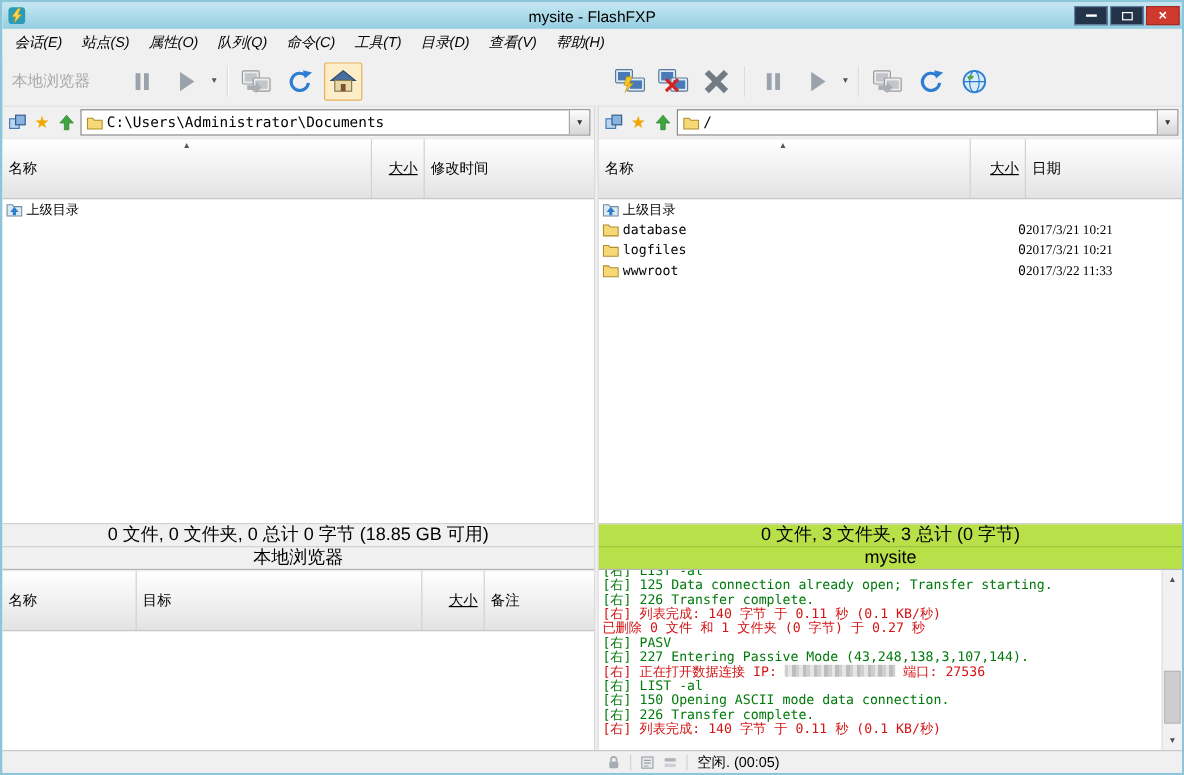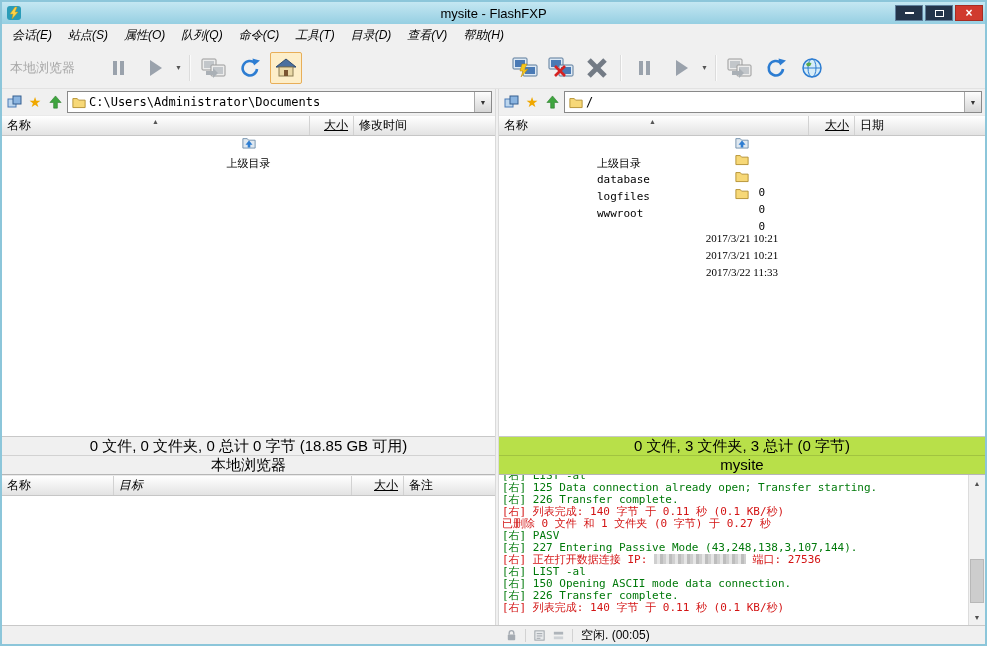--- a/index.html
+++ b/index.html
@@ -41,45 +41,45 @@
   .addr-row { flex:0 0 26px; display:flex; align-items:center; padding:2px 3px; }
   .mini-btn { width:20px; height:20px; display:flex; align-items:center; justify-content:center; }
   .star-glyph { color:#f0a800; font-size:14px; }
   .combo { flex:1; height:22px; background:#fff; border:1px solid #898989; display:flex; align-items:center; margin-left:2px; min-width:0; }
   .combo .fold { margin:0 3px 0 4px; display:flex; }
   .combo .path { flex:1; font-family:"DejaVu Sans Mono","Liberation Mono",monospace; font-size:12px; white-space:nowrap; overflow:hidden; }
   .combo .drop { flex:0 0 17px; height:20px; border-left:1px solid #a8a8a8; background:linear-gradient(#fdfdfd,#d6d6d6); display:flex; align-items:center; justify-content:center; font-size:7px; color:#333; }
 
   
   .list-header { flex:0 0 18px; display:flex; background:linear-gradient(#ffffff,#e3e3e3); border-top:1px solid #eaeaea; border-bottom:1px solid #c6c6c6; font-size:12px; position:relative; }
-  .hcol { border-right:1px solid #d2d2d2; padding:1px 5px; display:flex; align-items:center; overflow:hidden; }
+  .hcol { border-right:1px solid #d2d2d2; padding:16px 5px; display:flex; align-items:center; overflow:hidden; }
   .hcol.right { justify-content:flex-end;text-decoration:underline; }
   .hcol.grow { flex:1; border-right:none; }
   .sort-arrow { position:absolute; top:2px; left:150px; font-size:7px; color:#555; }
 
   
   .file-list { flex:1 1 auto; background:#fff; overflow:hidden; border-bottom:1px solid #c8c8c8; }
-  .frow { height:17px; display:flex; align-items:center; font-size:12px;flex-direction:column; }
+  .frow { height:17px; display:flex; align-items:center; font-size:12px; }
   .fi { width:20px; display:flex; justify-content:center; flex:0 0 20px; }
   .fname { font-family:"DejaVu Sans Mono","Liberation Mono",monospace; font-size:11px; white-space:nowrap; }
   .r .fname { width:290px; }
   .fsize { width:46px; flex:0 0 46px; text-align:right; font-family:"DejaVu Sans Mono",monospace; font-size:11px; }
   .fdate { flex:1; font-family:Liberation Serif, serif; font-size:11px; }
 
   
   .status-band { flex:0 0 38px; display:flex; flex-direction:column; justify-content:center; font-size:15px; text-align:center; border-bottom:1px solid #b6b6b6; }
   .status-band .line { line-height:18px; }
   .status-band .line + .line { border-top:1px solid rgba(0,0,0,0.12); }
   .band-local { background:#f0f0f0; }
   .band-remote { background:#b8e049; }
 
   
   .bottom { flex:0 0 150px; display:flex; flex-direction:column; min-height:0; }
   .queue-list { flex:1; background:#fff; }
-  .qh-name { width:112px; } .qh-target { width:238px;font-style:italic; } .qh-size { width:52px; }
+  .qh-name { width:112px; } .qh-target { width:238px; } .qh-size { width:52px; }
 
   
   .log-wrap { flex:0 0 150px; display:flex; min-height:0; background:#fff; }
   .log-content { flex:1; overflow:hidden; padding-left:3px; font-family:"DejaVu Sans Mono","Liberation Mono",monospace; font-size:11px; line-height:12px; }
   .log-line { white-space:nowrap; }
   .log-line.green { color:#00790a; }
   .log-line.red { color:#d31414; }
   .log-line.partial { margin-top:-5px; }
   .redacted { display:inline-block; width:92px; height:10px; vertical-align:-1px;
     background:repeating-linear-gradient(90deg,#cfcfcf 0 3px,#e6e6e6 3px 6px,#bdbdbd 6px 9px); }

